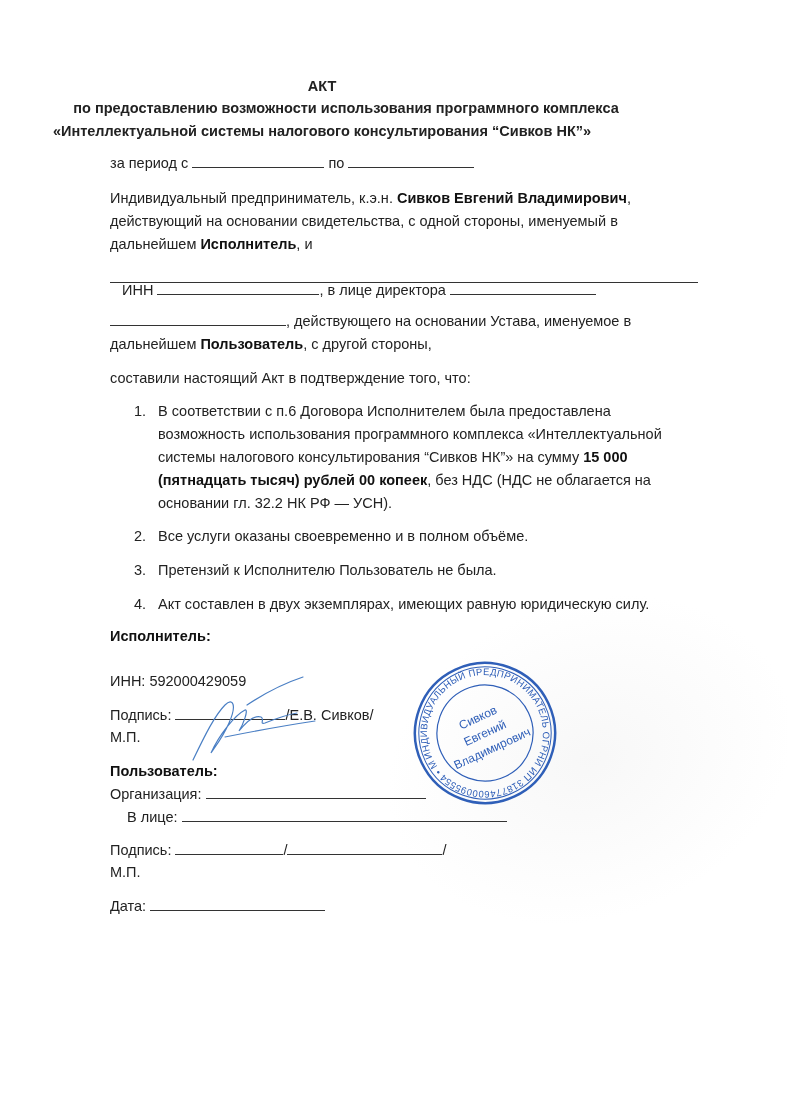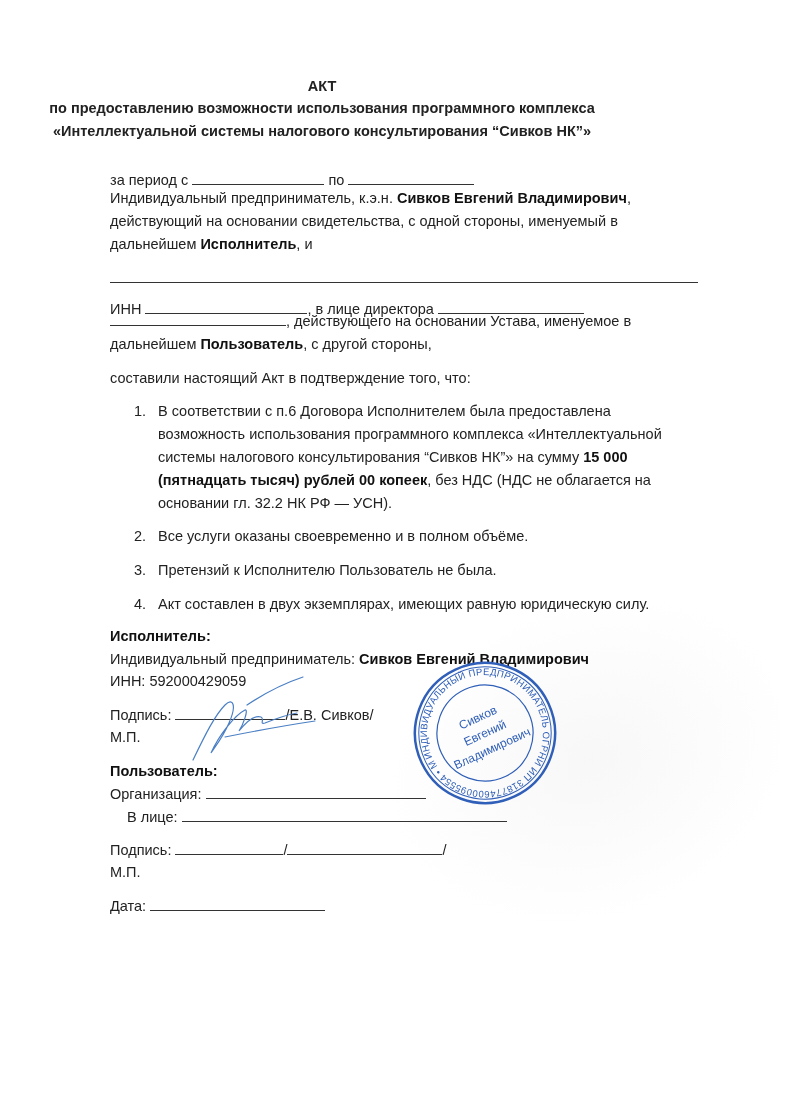--- a/index.html
+++ b/index.html
@@ -18,45 +18,45 @@
       background: radial-gradient(ellipse at center, rgba(240,240,240,0.5) 0%, rgba(255,255,255,0) 70%);
       transform: rotate(-20deg); }
   </style>
 </head>
 <body>
 
 <div class="page">
   <div class="smudge"></div>
 
   <div class="title" style="top:78px;">АКТ</div>
-  <div class="title" style="top:100px;">по предоставлению возможности использования программного комплекса</div>
+  <div class="title" style="top:100px;margin-left:24px;">по предоставлению возможности использования программного комплекса</div>
   <div class="title" style="top:123px;">«Интеллектуальной системы налогового консультирования “Сивков НК”»</div>
 
-  <div class="line" style="top:172px;">
+  <div class="line" style="top:155px;">
     <span>за период с</span>
     <span class="u" style="width:132px;"></span>
     <span>по</span>
     <span class="u" style="width:126px;"></span>
   </div>
 
   <div class="line" style="top:213px;">действующий на основании свидетельства, с одной стороны, именуемый в</div>
   <div class="line" style="top:190px;">
     <span>Индивидуальный предприниматель, к.э.н.</span>
     <b>Сивков Евгений Владимирович</b><span>,</span>
   </div>
   <div class="line" style="top:236px;">
     <span>дальнейшем</span>
     <b>Исполнитель</b><span>, и</span>
   </div>
 
   <div class="line" style="top:270px;">
     <span class="u" style="width:588px;"></span>
   </div>
 
-  <div class="line" style="top:301px;">
+  <div class="line" style="top:282px;margin-left:12px;">
     <span>ИНН</span>
     <span class="u" style="width:162px;"></span><span>, в лице директора</span>
     <span class="u" style="width:146px;"></span>
   </div>
   <div class="line" style="top:313px;">
     <span class="u" style="width:176px;"></span><span>, действующего на основании Устава, именуемое в</span>
   </div>
   <div class="line" style="top:336px;">
     <span>дальнейшем</span>
     <b>Пользователь</b><span>, с другой стороны,</span>
@@ -84,24 +84,20 @@
   <div>
     <span class="list-num" style="top:562px;">3.</span>
     <span class="list-text" style="top:562px;">Претензий к Исполнителю Пользователь не была.</span>
   </div>
   <div>
     <span class="list-num" style="top:596px;">4.</span>
     <span class="list-text" style="top:596px;">Акт составлен в двух экземплярах, имеющих равную юридическую силу.</span>
   </div>
 
   <div class="line" style="top:628px;"><b>Исполнитель:</b></div>
-  <div class="line" style="top:651px;">
-    <span>Индивидуальный предприниматель:</span>
-    <b>Сивков Евгений Владимирович</b>
-  </div>
   <div class="line" style="top:673px;">ИНН: 592000429059</div>
   <div class="line" style="top:707px;">
     <span>Подпись:</span>
     <span class="u" style="width:110px;"></span><span>/Е.В. Сивков/</span>
   </div>
   <div class="line" style="top:729px;">М.П.</div>
 
   <div class="line" style="top:763px;"><b>Пользователь:</b></div>
   <div class="line" style="top:786px;">
     <span>Организация:</span>

